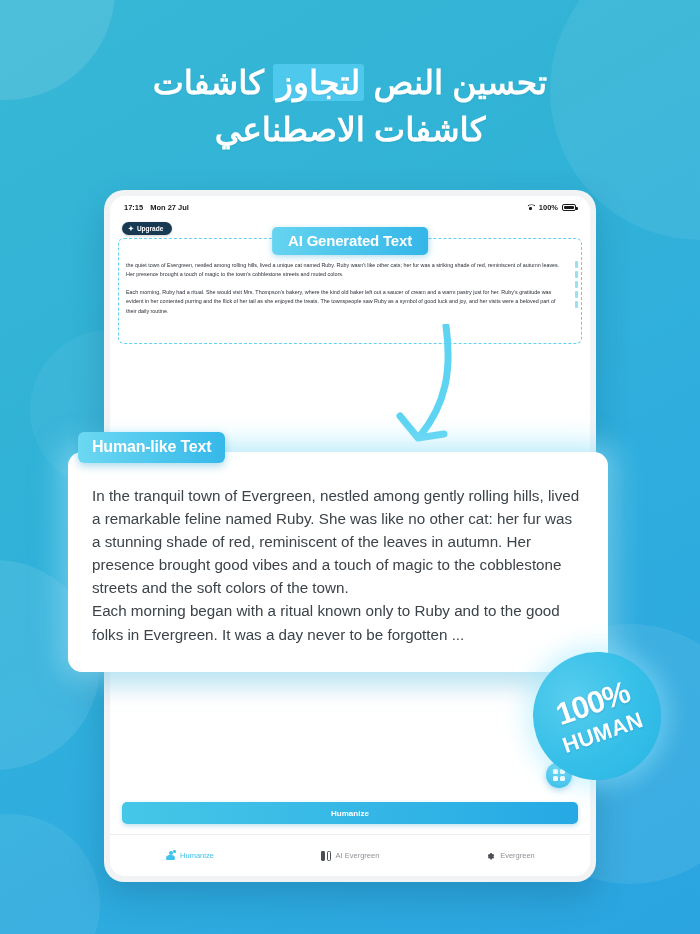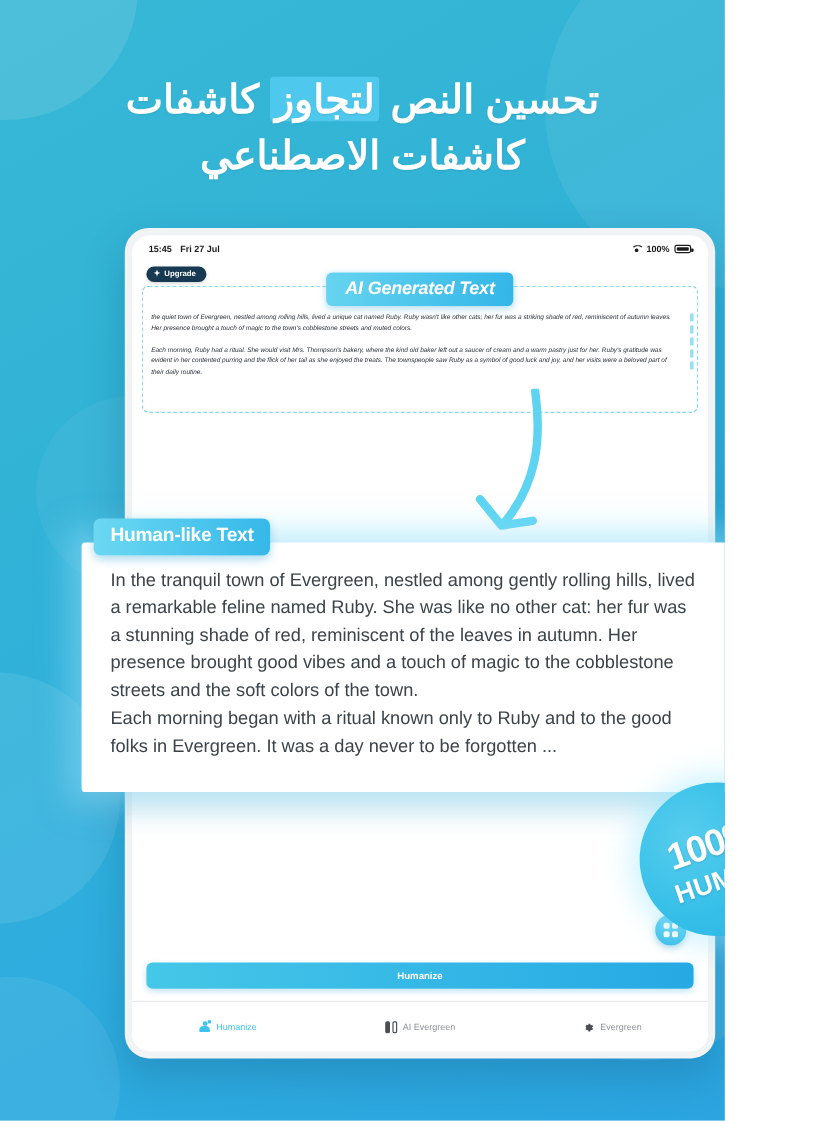--- a/index.html
+++ b/index.html
@@ -6,21 +6,21 @@
 
   html, body {
     width: 700px;
     height: 934px;
     overflow: hidden;
     font-family: "Liberation Sans", sans-serif;
   }
 
   #stage {
     position: relative;
-    width: 604px;
+    width: 700px;
     height: 934px;
     background: linear-gradient(150deg, #38b8d6 0%, #31b3d6 32%, #2faede 62%, #2ba4e0 100%);
     overflow: hidden;
   }
 
   
   .blob {
     position: absolute;
     border-radius: 50%;
     background: #ffffff;
@@ -147,21 +147,20 @@
 
   
   #ai-section {
     position: absolute;
     left: 8px; right: 8px;
     top: 42px;
     height: 106px;
     border: 1.6px dashed #63d0f0;
     border-radius: 6px;
     background: transparent;
-    font-style: italic;
   }
   #ai-title {
     position: absolute;
     left: 50%;
     transform: translateX(-50%);
     top: -12px;
     background: linear-gradient(92deg, #66d4f0 0%, #33b6e8 100%);
     color: #ffffff;
     font-size: 15px;
     font-weight: bold;
@@ -196,22 +195,22 @@
   
   #arrow { position: absolute; left: 250px; top: 128px; width: 120px; height: 128px; }
 
   
   #human-card {
     position: absolute;
     left: 68px;
     top: 452px;
     width: 540px;
     background: #ffffff;
-    border-radius: 3px;
-    padding: 20px 24px 26px;
+    border-radius: 14px;
+    padding: 32px 24px 26px;
     box-shadow: 0 0 26px 10px rgba(150,230,255,.55), 0 10px 26px rgba(10,70,100,.16);
     z-index: 6;
   }
   #human-title {
     position: absolute;
     left: 78px;
     top: 432px;
     background: linear-gradient(92deg, #6cd8f2 0%, #35b8e9 100%);
     color: #ffffff;
     font-size: 16px;
@@ -370,22 +369,22 @@
   <div id="headline">
     <span><span>تحسين النص </span><span class="hl">لتجاوز</span><span> كاشفات</span></span><br>
     <span>كاشفات الاصطناعي</span>
   </div>
 
   <div id="tablet">
     <div id="tablet-screen">
 
       <div id="statusbar">
         <div class="left">
-          <span>15:45</span>
-          <span>Fri 27 Jul</span>
+          <span>17:15</span>
+          <span>Mon 27 Jul</span>
         </div>
         <div class="right">
           <span class="wifi-icon"></span>
           <span>100%</span>
           <span class="battery-icon"></span>
         </div>
       </div>
 
       <div id="upgrade-btn">
         <span class="spark-icon">✦</span>

